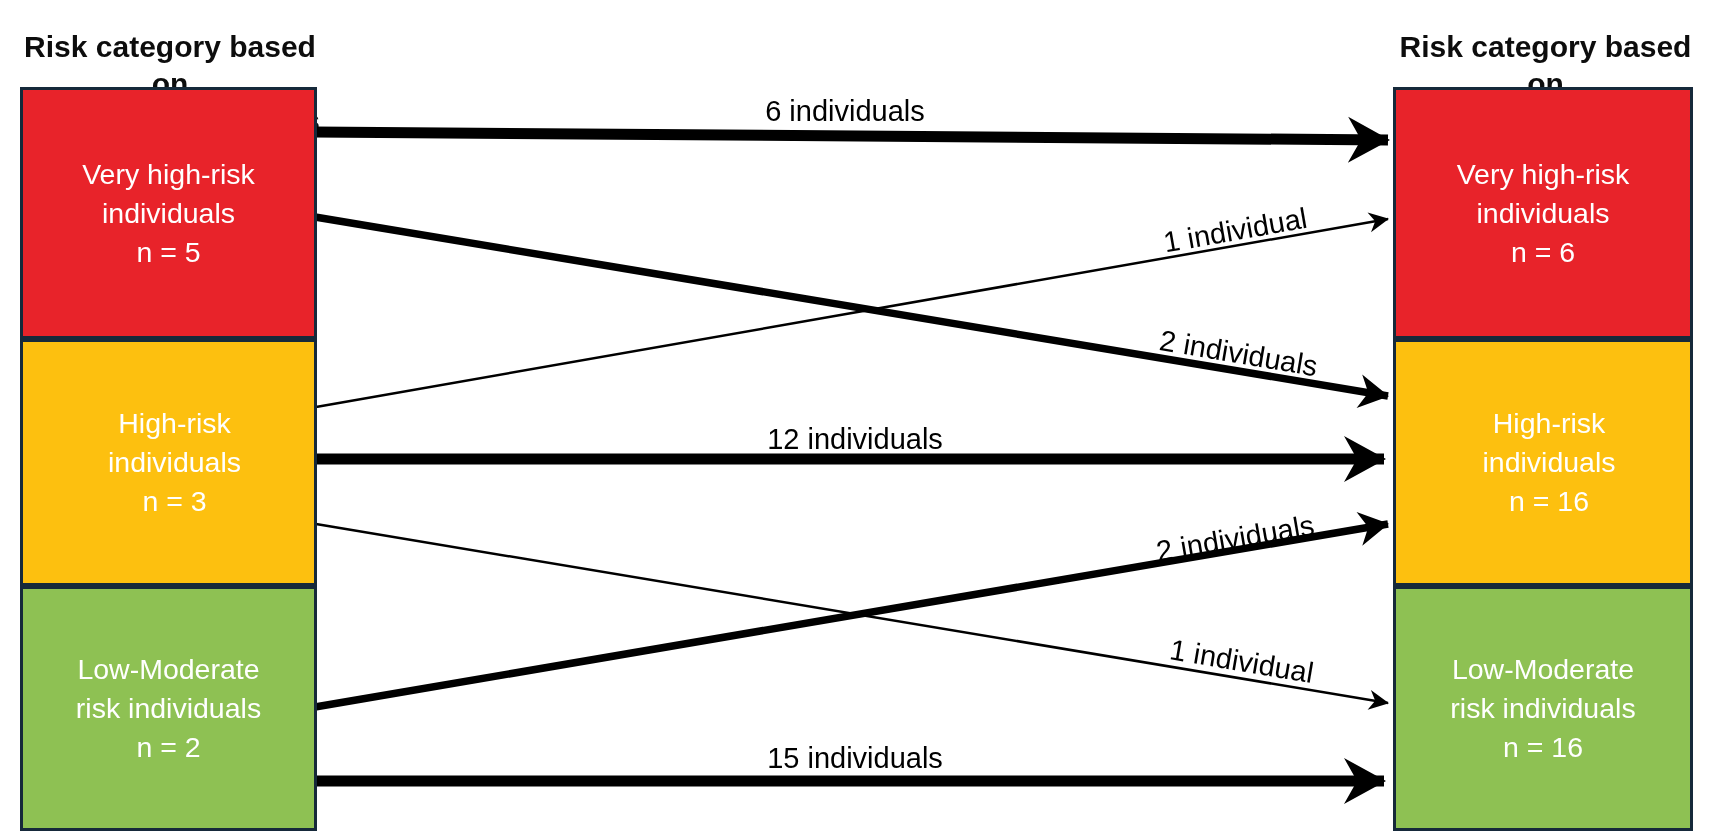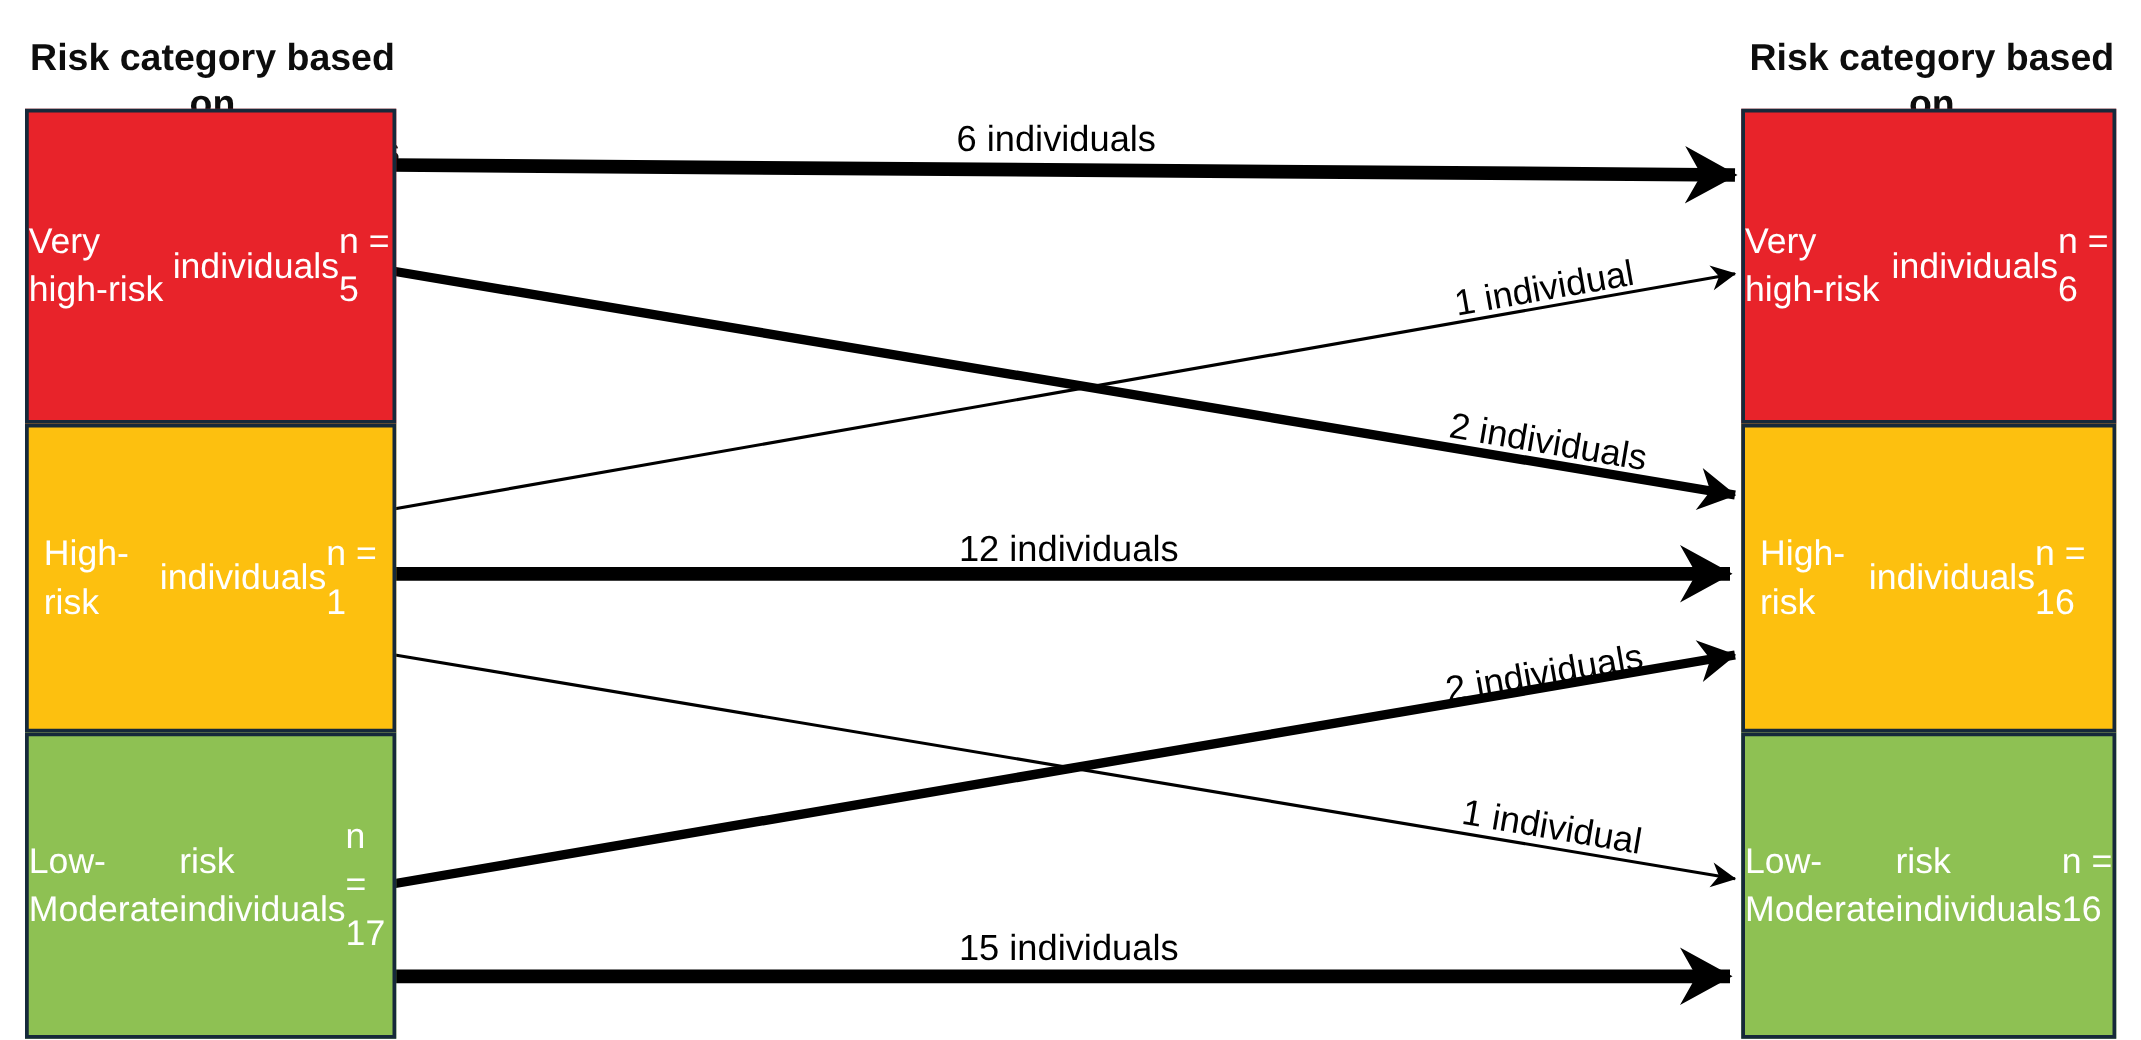--- a/index.html
+++ b/index.html
@@ -9,21 +9,21 @@
   }
   .col-header{
     position:absolute;top:0;text-align:center;
     font-size:30px;font-weight:600;color:#0d0d0d;line-height:37px;margin-top:28px;
   }
   .col-header span{display:block;}
   #header-left{left:4px;width:332px;}
   #header-right{left:1378px;width:335px;}
   .riskbox{
     position:absolute;box-sizing:border-box;border:3px solid #16293a;
-    display:flex;flex-direction:row;align-items:center;justify-content:center;
+    display:flex;flex-direction:column;align-items:center;justify-content:center;
     color:#ffffff;font-size:28.5px;line-height:39px;text-align:left;
   }
   .red{background:#e8232a;}
   .orange{background:#fdc00f;}
   .green{background:#8ec153;}
   .left-col{left:20px;width:297px;}
   .right-col{left:1393px;width:300px;}
   .row-top{top:87px;height:252px;}
   .row-mid{top:339px;height:247px;padding-left:12px;}
   .row-bot{top:586px;height:245px;}
@@ -87,26 +87,26 @@
   </svg>
 
   <div class="riskbox red left-col row-top">
     <span>Very high-risk</span>
     <span>individuals</span>
     <span>n = 5</span>
   </div>
   <div class="riskbox orange left-col row-mid">
     <span>High-risk</span>
     <span>individuals</span>
-    <span>n = 1</span>
+    <span>n = 3</span>
   </div>
   <div class="riskbox green left-col row-bot">
     <span>Low-Moderate</span>
     <span>risk individuals</span>
-    <span>n = 17</span>
+    <span>n = 2</span>
   </div>
 
   <div class="riskbox red right-col row-top">
     <span>Very high-risk</span>
     <span>individuals</span>
     <span>n = 6</span>
   </div>
   <div class="riskbox orange right-col row-mid">
     <span>High-risk</span>
     <span>individuals</span>

